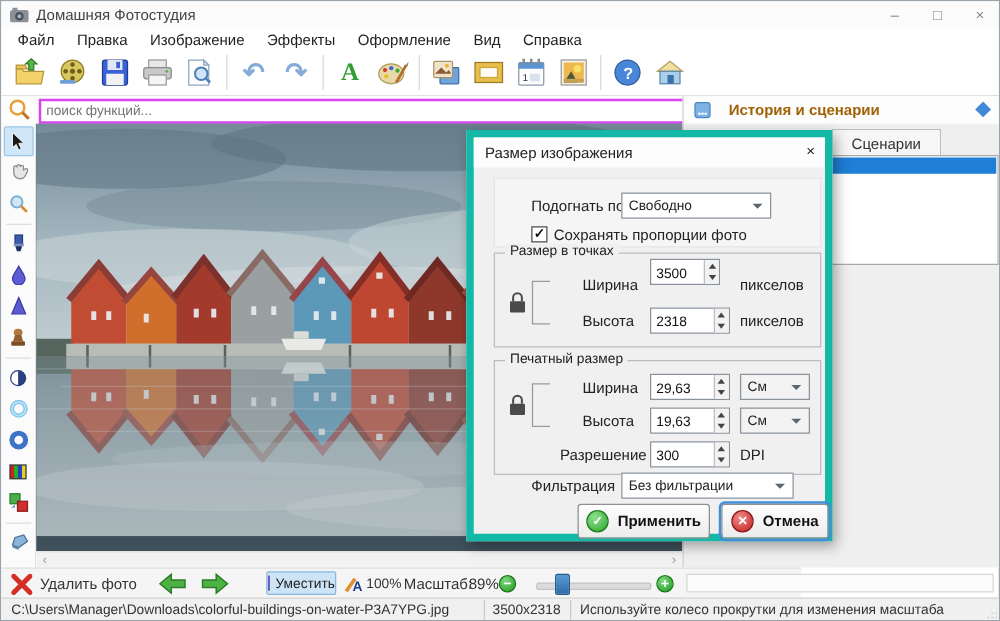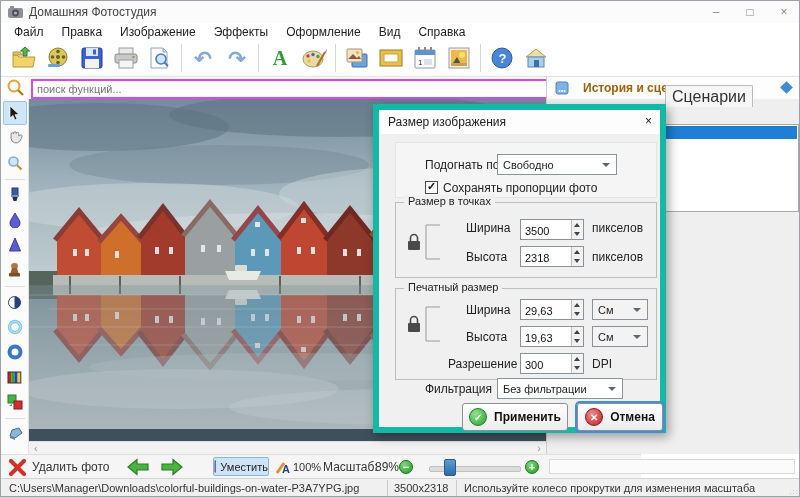--- a/index.html
+++ b/index.html
@@ -29,21 +29,21 @@
   .tdiv{width:20px;height:1px;background:#dcdcdc;margin:3px 0;}
   
   .canvas{left:28px;top:98px;width:517px;height:342px;background:#3f505b;}
   .hscroll{left:28px;top:440px;width:517px;height:13px;background:#f2f2f2;border-top:1px solid #e0e0e0;box-sizing:border-box;}
   .harrow{position:absolute;top:0;font-size:11px;color:#999;line-height:12px;}
   
   .rpanel{left:545px;top:76px;width:255px;height:377px;background:#efefef;border-left:1px solid #cfcfcf;box-sizing:border-box;}
   .rhead{position:absolute;left:0;top:0;width:100%;height:22px;background:#fdfdfd;display:flex;align-items:center;}
   .rtitle{font-size:12px;font-weight:bold;color:#a16207;margin-left:14px;}
   .pin{position:absolute;right:10px;top:6px;width:9px;height:9px;background:#4189d6;transform:rotate(45deg);}
-  .tab{position:absolute;left:118px;top:8px;width:86px;height:21px;background:#f6f6f6;border:1px solid #bcbcbc;border-bottom:none;border-radius:2px 2px 0 0;display:flex;align-items:center;justify-content:center;font-size:16px;color:#333;}
+  .tab{position:absolute;left:118px;top:26px;width:86px;height:21px;background:#f6f6f6;border:1px solid #bcbcbc;border-bottom:none;border-radius:2px 2px 0 0;display:flex;align-items:center;justify-content:center;font-size:12px;color:#333;}
   .rlist{position:absolute;left:116px;top:47px;width:136px;height:88px;background:#fff;border:1px solid #a9a9a9;box-sizing:border-box;}
   .rlist .selrow{position:absolute;left:1px;top:1px;right:1px;height:13px;background:#1f7ed5;}
   
   .dialog{left:372px;top:103px;width:293px;height:329px;background:#f0f0f0;border:6px solid #14b8a6;box-sizing:border-box;box-shadow:3px 4px 10px rgba(0,0,0,.35);}
   .dlg-title{position:absolute;left:0;top:0;width:100%;height:24px;background:#fdfdfd;display:flex;align-items:center;}
   .dlg-title span{font-size:12px;color:#222;margin-left:9px;}
   .dlg-close{position:absolute;right:8px;top:4px;font-size:13px;color:#555;}
   .panel-raise{position:absolute;left:16px;top:32px;width:262px;height:56px;background:#f5f5f5;border:1px solid #e4e4e4;box-sizing:border-box;}
   .dlbl{position:absolute;font-size:12px;color:#222;}
   .combo{position:absolute;height:21px;background:#fff;border:1px solid #8a939c;box-sizing:border-box;display:flex;align-items:center;}
@@ -453,21 +453,21 @@
     <span class="dlbl" style="left:64px;top:71px">Сохранять пропорции фото</span>
 
     <div class="group" style="left:16px;top:92px;width:262px;height:76px">
       <span class="legend">Размер в точках</span>
       <svg style="position:absolute;left:8px;top:14px" width="44" height="50">
         <polyline points="36,8 22,8 22,42 36,42" fill="none" stroke="#9a9a9a"></polyline>
         <rect x="4" y="24" width="12" height="9" rx="1" fill="#4a4a4a"></rect>
         <path d="M6.5 24 v-3 a3.5 3.5 0 0 1 7 0 v3" fill="none" stroke="#4a4a4a" stroke-width="1.6"></path>
       </svg>
       <span class="dlbl" style="left:70px;top:18px">Ширина</span>
-      <div class="field" style="left:124px;top:16px;width:64px">
+      <div class="field" style="left:124px;top:4px;width:56px">
         <input value="3500" style="">
         <div class="spin">
             <div>
               <span class="tri-up"></span>
             </div>
             <div>
               <span class="tri-dn"></span>
             </div>
           </div>
       </div>
@@ -535,21 +535,21 @@
             </div>
             <div>
               <span class="tri-dn"></span>
             </div>
           </div>
       </div>
       <span class="dlbl" style="left:196px;top:68px">DPI</span>
     </div>
 
     <span class="dlbl" style="left:46px;top:272px">Фильтрация</span>
-    <div class="combo" style="left:118px;top:268px;width:126px">
+    <div class="combo" style="left:118px;top:268px;width:138px">
       <span class="val">Без фильтрации</span>
       <span class="tri-down"></span>
     </div>
 
     <div class="dbtn" style="left:83px;top:293px;width:106px">
       <span class="circ green">✓</span>
       <span>Применить</span>
     </div>
     <div class="dbtn focus" style="left:198px;top:293px;width:86px">
       <span class="circ red">✕</span>

